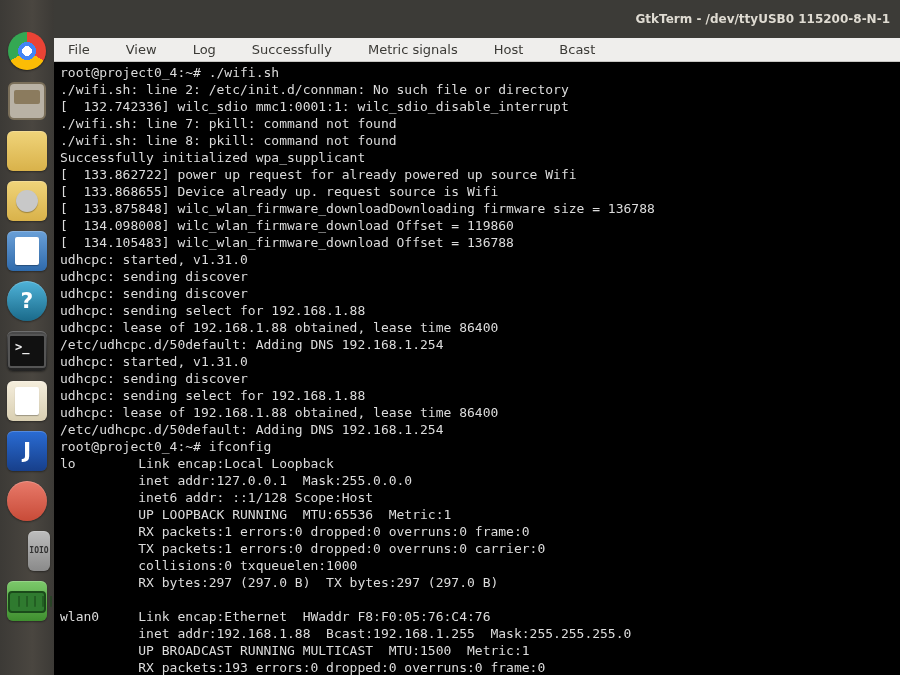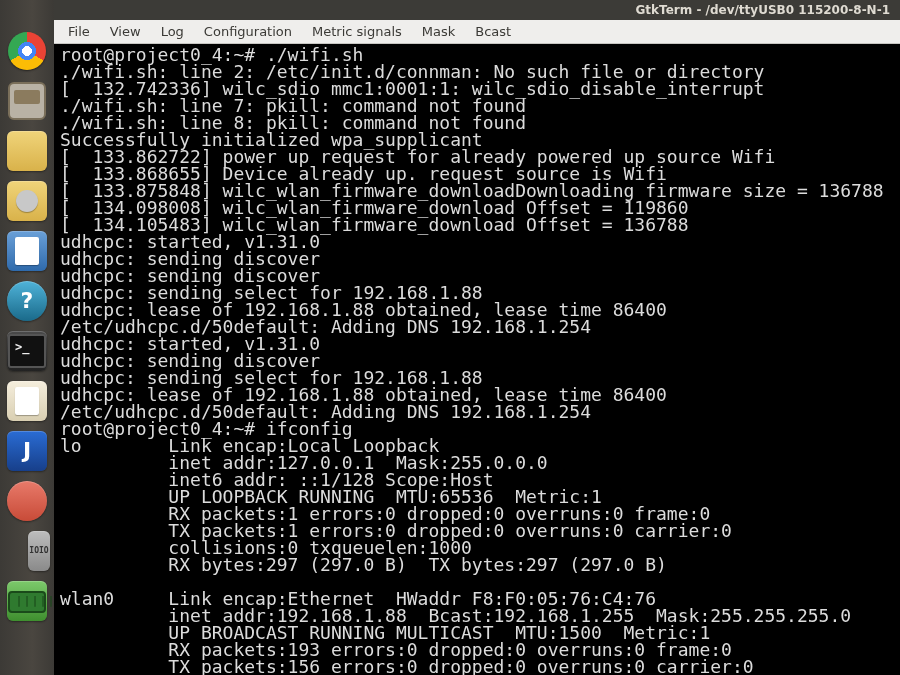--- a/index.html
+++ b/index.html
@@ -73,52 +73,52 @@
     }
     .icon-serial::after{ content:"|||||"; position:absolute; top:2px; left:6px; color:#1a4a1a; letter-spacing:2px; font:bold 10px monospace;}
 
     .app {
       flex: 1;
       display: flex;
       flex-direction: column;
       height: 100%;
     }
     .titlebar {
-      height: 20px;
+      height: 38px;
       background: #3c3b37;
       display: flex;
       align-items: center;
       justify-content: flex-end;
       padding: 0 10px;
       color: #dfdbd2;
       font-size: 12px;
       font-weight: bold;
     }
     .menubar {
       height: 24px;
       background: #efeeec;
       display: flex;
       align-items: center;
-      gap: 4px;
+      gap: 20px;
       padding: 0 6px;
       font-size: 13px;
       color: #3b3a36;
       border-bottom: 1px solid #c7c6c2;
     }
     .menu-item {
       padding: 2px 8px;
       border-radius: 3px;
       cursor: pointer;
     }
     .terminal {
       flex: 1;
       background: #000;
       color: #dcdcdc;
       font-family: "DejaVu Sans Mono","Ubuntu Mono",monospace;
-      font-size: 18px;
+      font-size: 13px;
       line-height: 17px;
       padding: 2px 6px 6px 6px;
       white-space: pre;
       overflow: hidden;
     }
     @keyframes blink { 50% { opacity: 0; } }
   </style>
 </head>
 <body>
 
@@ -172,19 +172,19 @@
 </div>
 
 <div class="app">
   <div class="titlebar">
     <span>GtkTerm - /dev/ttyUSB0  115200-8-N-1</span>
   </div>
   <div class="menubar">
     <span class="menu-item">File</span>
     <span class="menu-item">View</span>
     <span class="menu-item">Log</span>
-    <span class="menu-item">Configuration</span>
+    <span class="menu-item">Successfully</span>
     <span class="menu-item">Metric signals</span>
-    <span class="menu-item">Mask</span>
+    <span class="menu-item">Host</span>
     <span class="menu-item">Bcast</span>
   </div>
   <div class="terminal" id="terminal-body"><div>root@project0_4:~# ./wifi.sh</div><div>./wifi.sh: line 2: /etc/init.d/connman: No such file or directory</div><div>[  132.742336] wilc_sdio mmc1:0001:1: wilc_sdio_disable_interrupt</div><div>./wifi.sh: line 7: pkill: command not found</div><div>./wifi.sh: line 8: pkill: command not found</div><div>Successfully initialized wpa_supplicant</div><div>[  133.862722] power up request for already powered up source Wifi</div><div>[  133.868655] Device already up. request source is Wifi</div><div>[  133.875848] wilc_wlan_firmware_downloadDownloading firmware size = 136788</div><div>[  134.098008] wilc_wlan_firmware_download Offset = 119860</div><div>[  134.105483] wilc_wlan_firmware_download Offset = 136788</div><div>udhcpc: started, v1.31.0</div><div>udhcpc: sending discover</div><div>udhcpc: sending discover</div><div>udhcpc: sending select for 192.168.1.88</div><div>udhcpc: lease of 192.168.1.88 obtained, lease time 86400</div><div>/etc/udhcpc.d/50default: Adding DNS 192.168.1.254</div><div>udhcpc: started, v1.31.0</div><div>udhcpc: sending discover</div><div>udhcpc: sending select for 192.168.1.88</div><div>udhcpc: lease of 192.168.1.88 obtained, lease time 86400</div><div>/etc/udhcpc.d/50default: Adding DNS 192.168.1.254</div><div>root@project0_4:~# ifconfig</div><div>lo        Link encap:Local Loopback</div><div>          inet addr:127.0.0.1  Mask:255.0.0.0</div><div>          inet6 addr: ::1/128 Scope:Host</div><div>          UP LOOPBACK RUNNING  MTU:65536  Metric:1</div><div>          RX packets:1 errors:0 dropped:0 overruns:0 frame:0</div><div>          TX packets:1 errors:0 dropped:0 overruns:0 carrier:0</div><div>          collisions:0 txqueuelen:1000</div><div>          RX bytes:297 (297.0 B)  TX bytes:297 (297.0 B)</div><div>&nbsp;</div><div>wlan0     Link encap:Ethernet  HWaddr F8:F0:05:76:C4:76</div><div>          inet addr:192.168.1.88  Bcast:192.168.1.255  Mask:255.255.255.0</div><div>          UP BROADCAST RUNNING MULTICAST  MTU:1500  Metric:1</div><div>          RX packets:193 errors:0 dropped:0 overruns:0 frame:0</div><div>          TX packets:156 errors:0 dropped:0 overruns:0 carrier:0</div></div>
 </div>
 
 </body></html>

